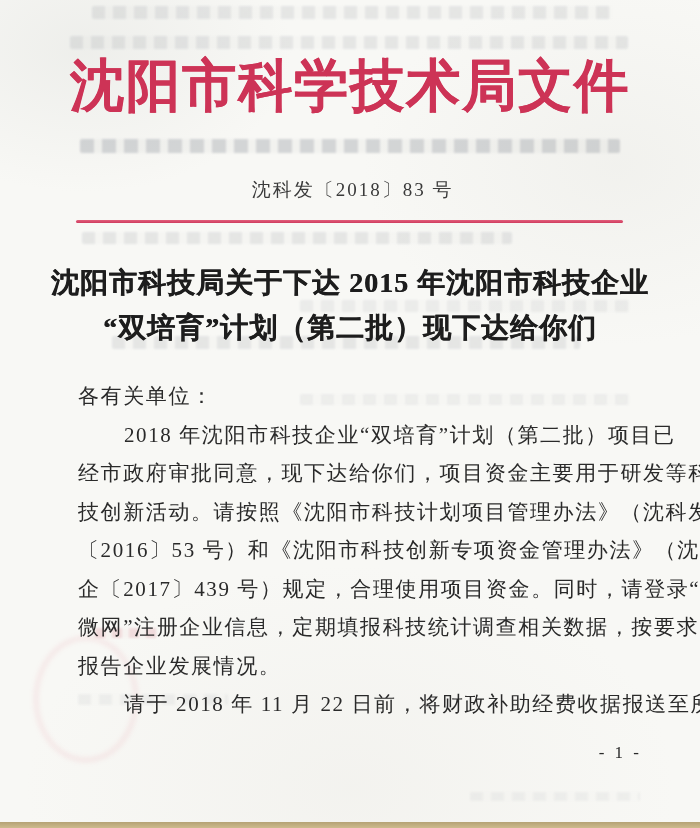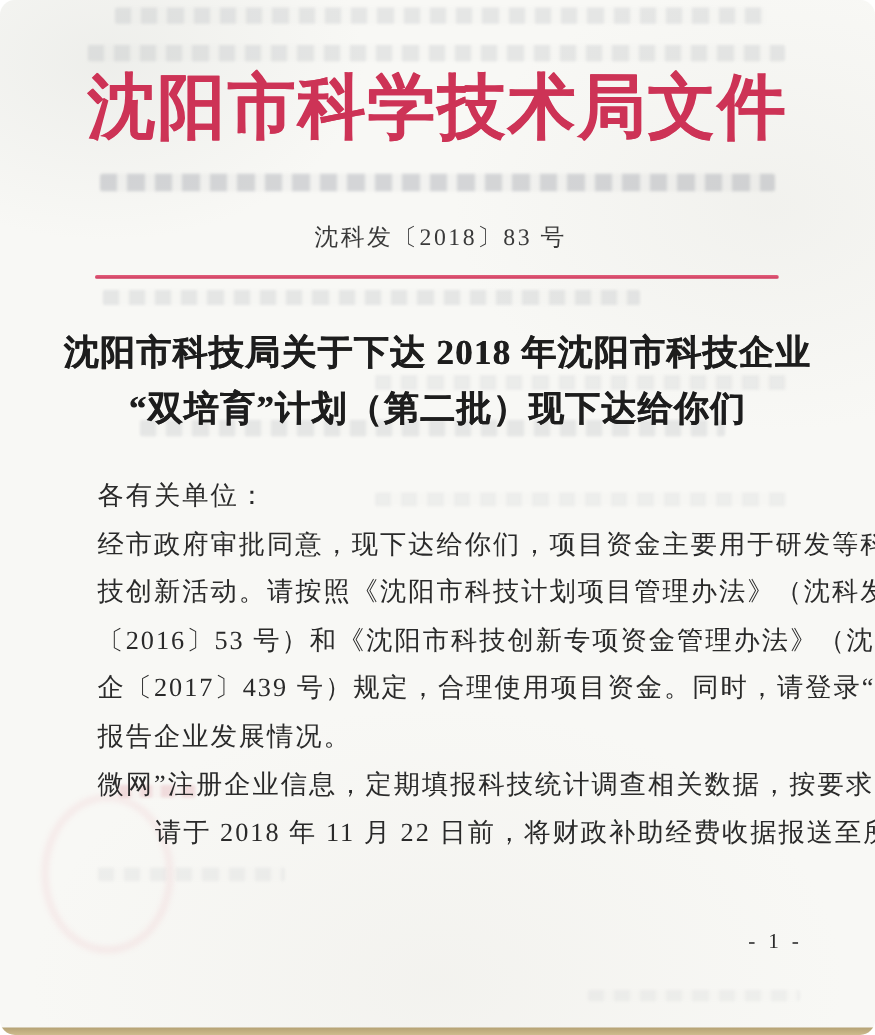--- a/index.html
+++ b/index.html
@@ -7,21 +7,20 @@
     position:relative;
     width:700px;height:828px;
     overflow:hidden;
     background-color:#f8f8f5;
     background-image:
       radial-gradient(ellipse 320px 220px at 12% 6%, rgba(214,216,212,.30), transparent 65%),
       radial-gradient(ellipse 420px 300px at 88% 20%, rgba(224,224,219,.28), transparent 60%),
       radial-gradient(ellipse 500px 340px at 50% 95%, rgba(228,226,220,.25), transparent 65%);
     font-family:"Liberation Serif","DejaVu Serif",serif;
     color:#242424;
-    border-radius:12px;
   }
   
   .bleed{
     position:absolute;
     background:repeating-linear-gradient(90deg,
       rgba(120,126,138,.15) 0 13px,
       rgba(120,126,138,.02) 13px 21px);
     filter:blur(1.3px);
     border-radius:2px;
     pointer-events:none;
@@ -111,32 +110,33 @@
   <div class="bleed" style="left:470px;top:792px;width:170px;height:9px;opacity:.5;"></div>
   <div class="seal-bleed"></div>
 
   <div class="header-title">沈阳市科学技术局文件</div>
 
   <div class="doc-number">沈科发〔2018〕83 号</div>
 
   <div class="red-rule"></div>
 
   <div class="doc-title">
-    <div>沈阳市科技局关于下达 2018 年沈阳市科技企业</div>
+    <div>沈阳市科技局关于下达 2015 年沈阳市科技企业</div>
     <div>“双培育”计划（第二批）现下达给你们</div>
   </div>
 
   <div class="body-text">
     <div class="body-line">各有关单位：</div>
+    <div class="body-line indent">2018 年沈阳市科技企业“双培育”计划（第二批）项目已</div>
     <div class="body-line">经市政府审批同意，现下达给你们，项目资金主要用于研发等科</div>
     <div class="body-line">技创新活动。请按照《沈阳市科技计划项目管理办法》（沈科发</div>
     <div class="body-line">〔2016〕53 号）和《沈阳市科技创新专项资金管理办法》（沈财</div>
     <div class="body-line">企〔2017〕439 号）规定，合理使用项目资金。同时，请登录“助</div>
+    <div class="body-line">微网”注册企业信息，定期填报科技统计调查相关数据，按要求</div>
     <div class="body-line">报告企业发展情况。</div>
-    <div class="body-line">微网”注册企业信息，定期填报科技统计调查相关数据，按要求</div>
     <div class="body-line indent">请于 2018 年 11 月 22 日前，将财政补助经费收据报送至所</div>
   </div>
 
   <div class="page-number">- 1 -</div>
 
   <div class="scan-edge-bottom"></div>
 
 </div>
 
 </body></html>

